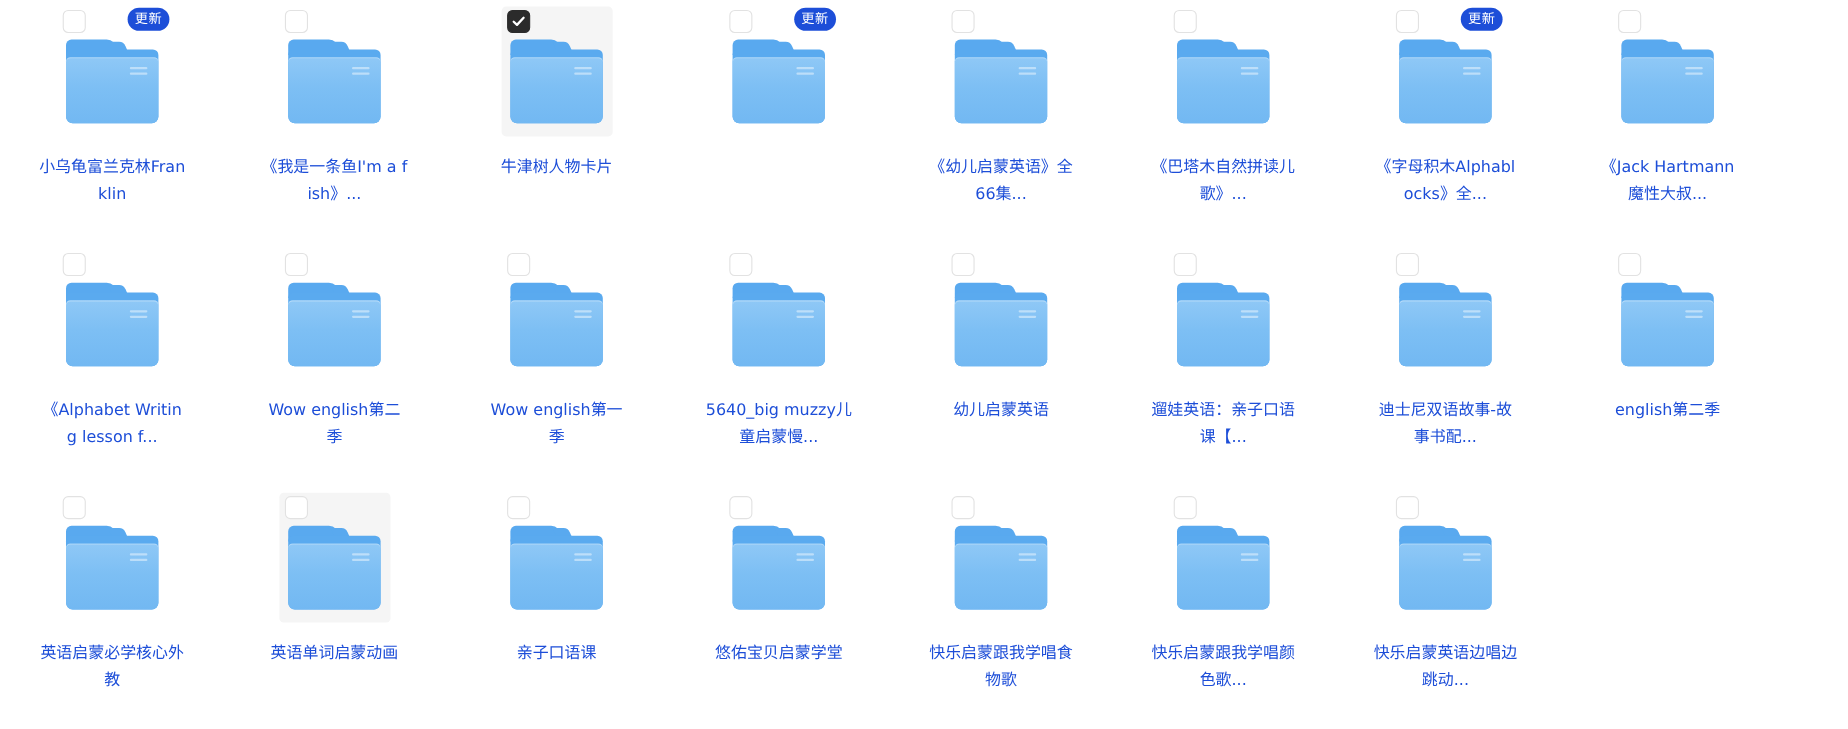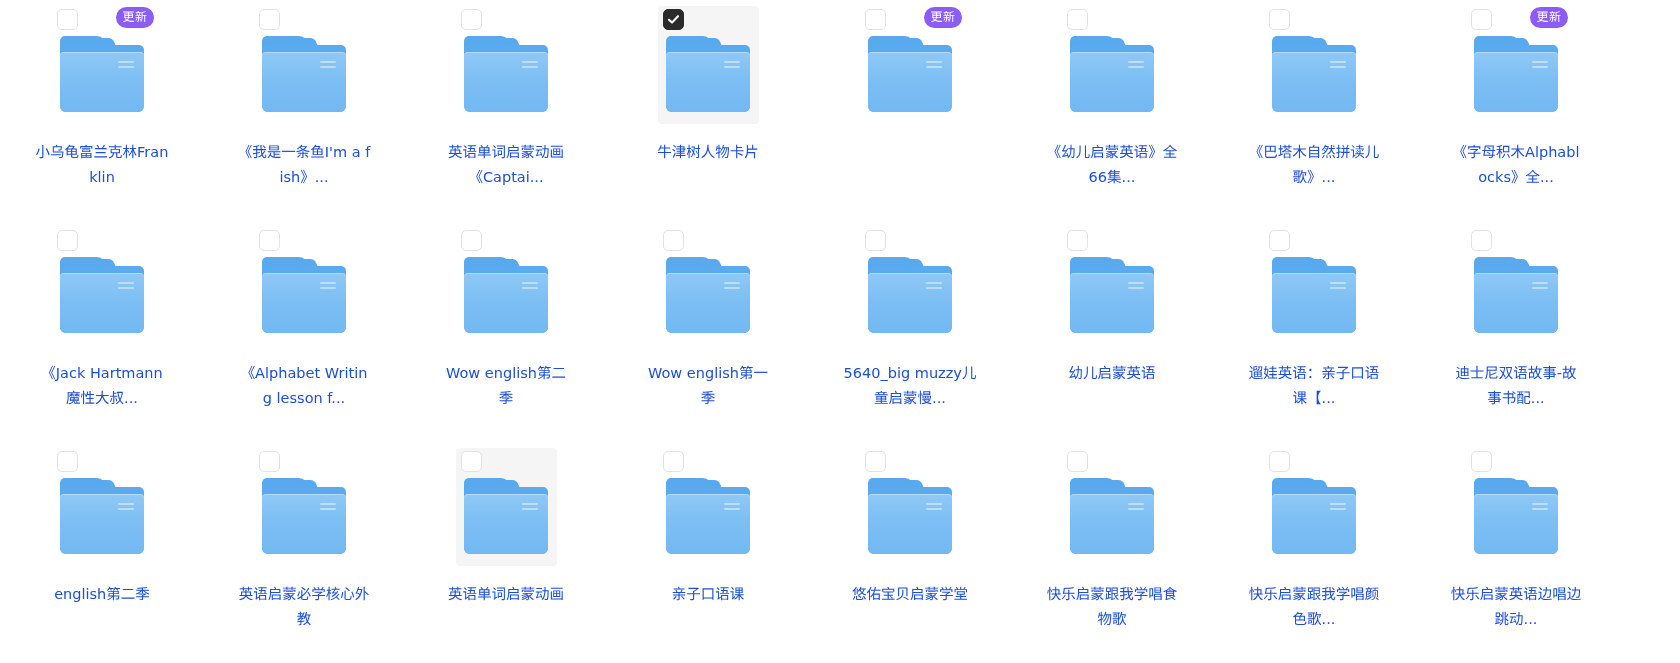--- a/index.html
+++ b/index.html
@@ -133,21 +133,21 @@
 
   
   .badge {
     position: absolute;
     right: -1px;
     top: 1px;
     min-width: 34px;
     height: 21px;
     padding: 0 6px;
     box-sizing: border-box;
-    background: #8b5cf6;
+    background: #1d4ed8;
     color: #ffffff;
     border-radius: 11px;
     font-size: 12px;
     line-height: 21px;
     text-align: center;
     letter-spacing: 0.5px;
     z-index: 5;
     font-family: "DejaVu Sans", "Liberation Sans", sans-serif;
     margin-left: 12px;
   }
@@ -189,33 +189,20 @@
         <div class="folder">
           <div class="tab"></div>
           <div class="back"></div>
           <div class="front"></div>
           <div class="line l1"></div>
           <div class="line l2"></div>
         </div>
       </div>
       <div class="label">《我是一条鱼I'm a fish》...</div>
     </div>
-    <div class="tile">
-      <div class="icon-zone">
-        <div class="checkbox"></div>
-        <div class="folder">
-          <div class="tab"></div>
-          <div class="back"></div>
-          <div class="front"></div>
-          <div class="line l1"></div>
-          <div class="line l2"></div>
-        </div>
-      </div>
-      <div class="label">英语单词启蒙动画《Captai...</div>
-    </div>
     <div class="tile is-selected">
       <div class="icon-zone">
         <div class="checkbox checked">
           <svg width="13" height="13" viewBox="0 0 13 13" aria-hidden="true">
             <path d="M2 6.8 L5 9.6 L11 3.2" stroke="#ffffff" stroke-width="2.1" fill="none" stroke-linecap="round" stroke-linejoin="round"></path>
           </svg>
         </div>
         <div class="folder">
           <div class="tab"></div>
           <div class="back"></div>

